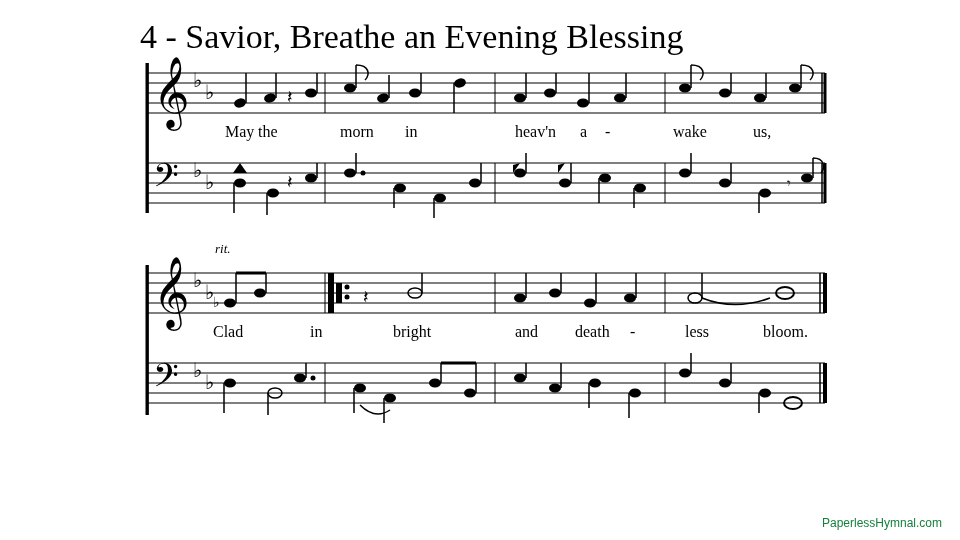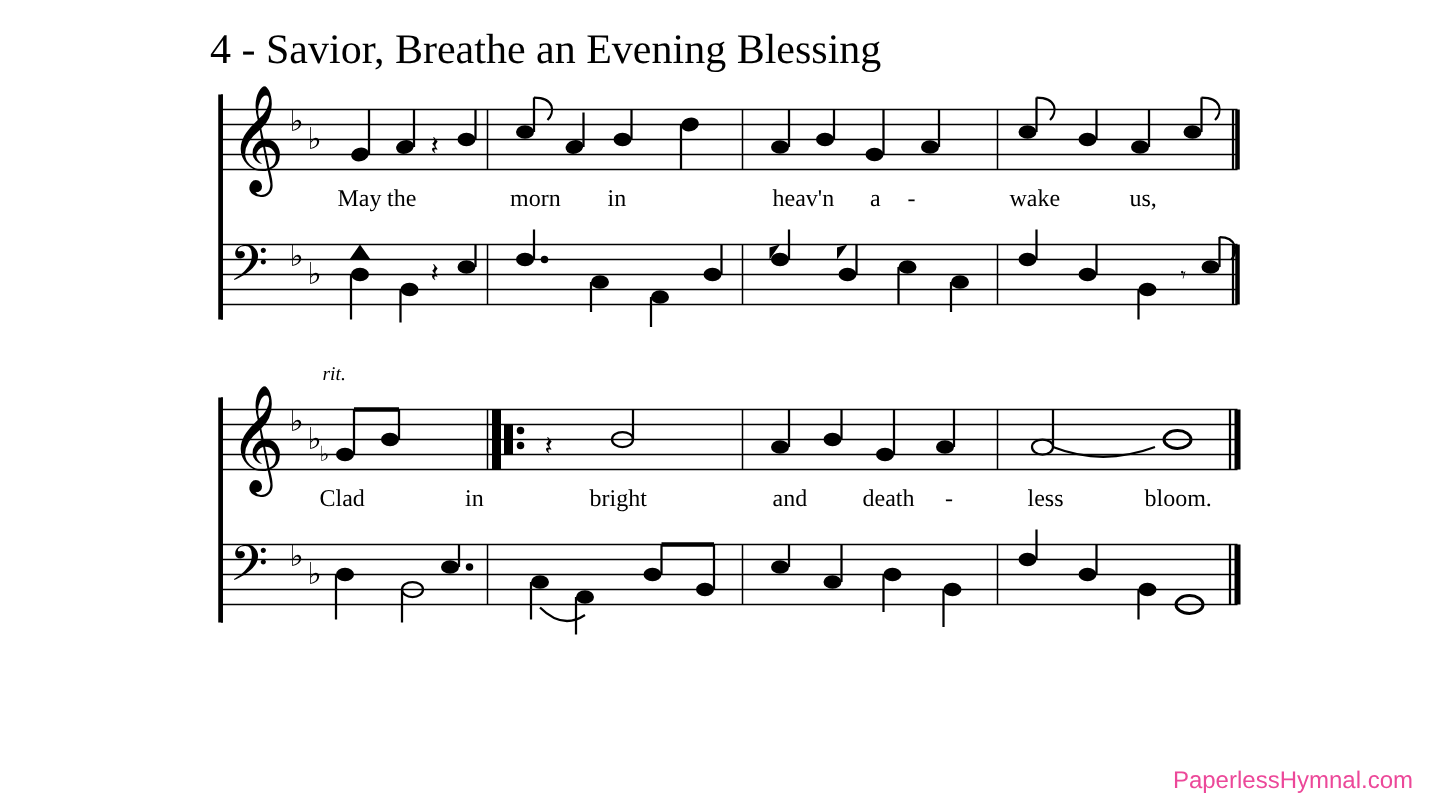--- a/index.html
+++ b/index.html
@@ -9,21 +9,21 @@
       background: #ffffff;
       font-family: 'Times New Roman', Times, serif;
       overflow: hidden;
       position: relative;
     }
   </style>
 </head>
 <body>
 
 <div>
-  <span style="position:absolute; top:18px; left:140px; font-size:28px; font-weight:normal; color:#000; font-family:'Times New Roman',Times,serif;">4 - Savior, Breathe an Evening Blessing</span>
+  <span style="position:absolute; top:18px; left:140px; font-size:34px; font-weight:normal; color:#000; font-family:'Times New Roman',Times,serif;">4 - Savior, Breathe an Evening Blessing</span>
 </div>
 
 <div style="position:absolute; top:55px; left:125px; right:125px;">
   <svg width="710" height="460" viewBox="0 0 710 460" xmlns="http://www.w3.org/2000/svg">
 
     <line x1="22" y1="8" x2="22" y2="158" stroke="#000" stroke-width="3"></line>
 
     <line x1="23" y1="8" x2="23" y2="158" stroke="#000" stroke-width="1"></line>
 
     <line x1="23" y1="18" x2="700" y2="18" stroke="#000" stroke-width="1"></line>
@@ -285,14 +285,14 @@
     <line x1="634" y1="338" x2="634" y2="358" stroke="#000" stroke-width="1.5"></line>
 
     <ellipse cx="668" cy="348" rx="9" ry="6" fill="none" stroke="#000" stroke-width="2"></ellipse>
 
     <line x1="23" y1="210" x2="23" y2="360" stroke="#000" stroke-width="1"></line>
 
   </svg>
 </div>
 
 <div>
-  <span style="position:absolute; bottom:10px; right:18px; font-size:16px; color:#ec4899; font-family:Arial,sans-serif;">PaperlessHymnal.com</span>
+  <span style="position:absolute; bottom:10px; right:18px; font-size:12px; color:#15803d; font-family:Arial,sans-serif;">PaperlessHymnal.com</span>
 </div>
 
 </body></html>

